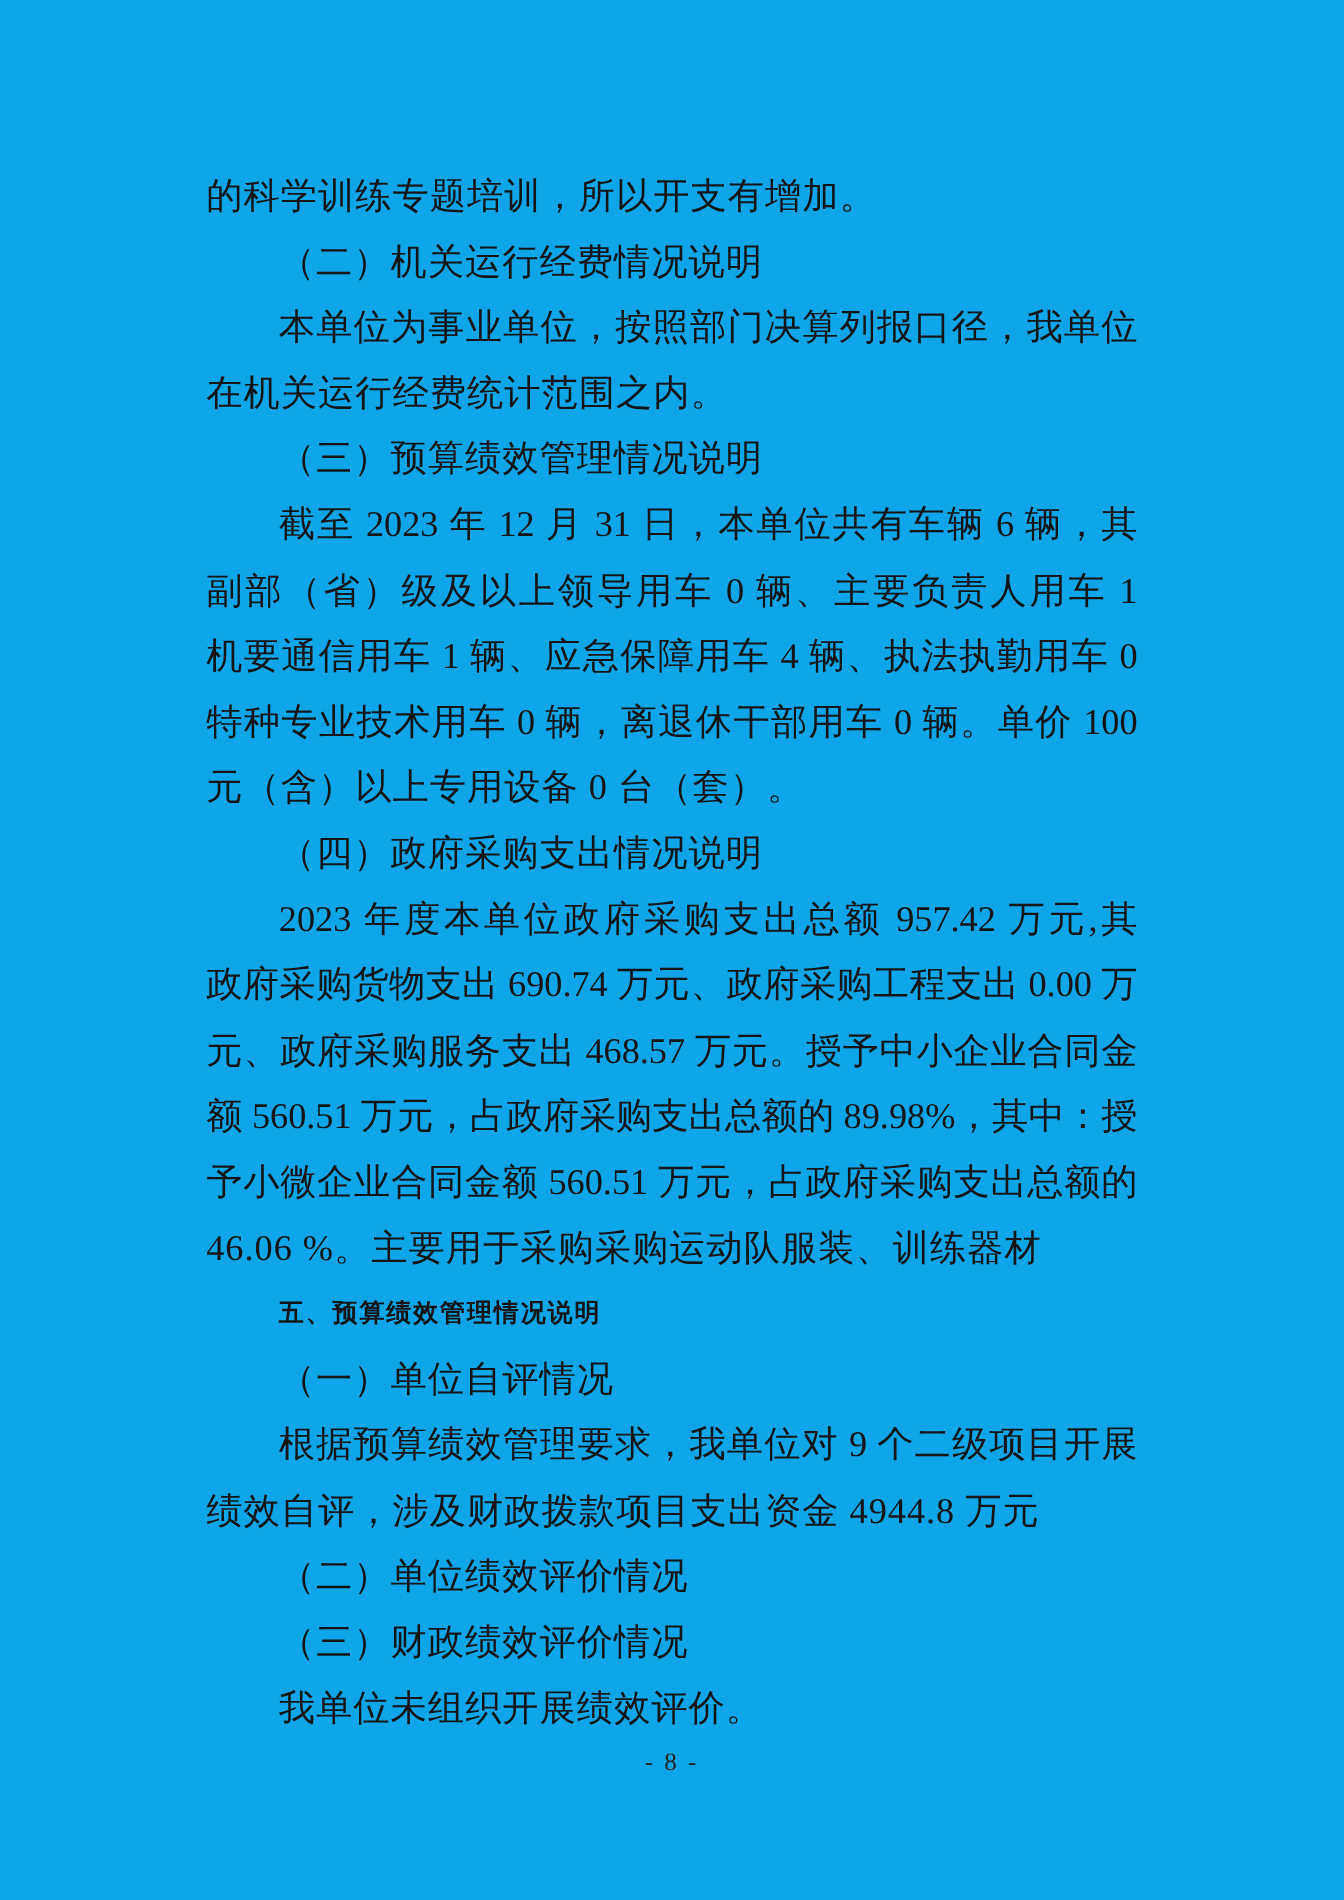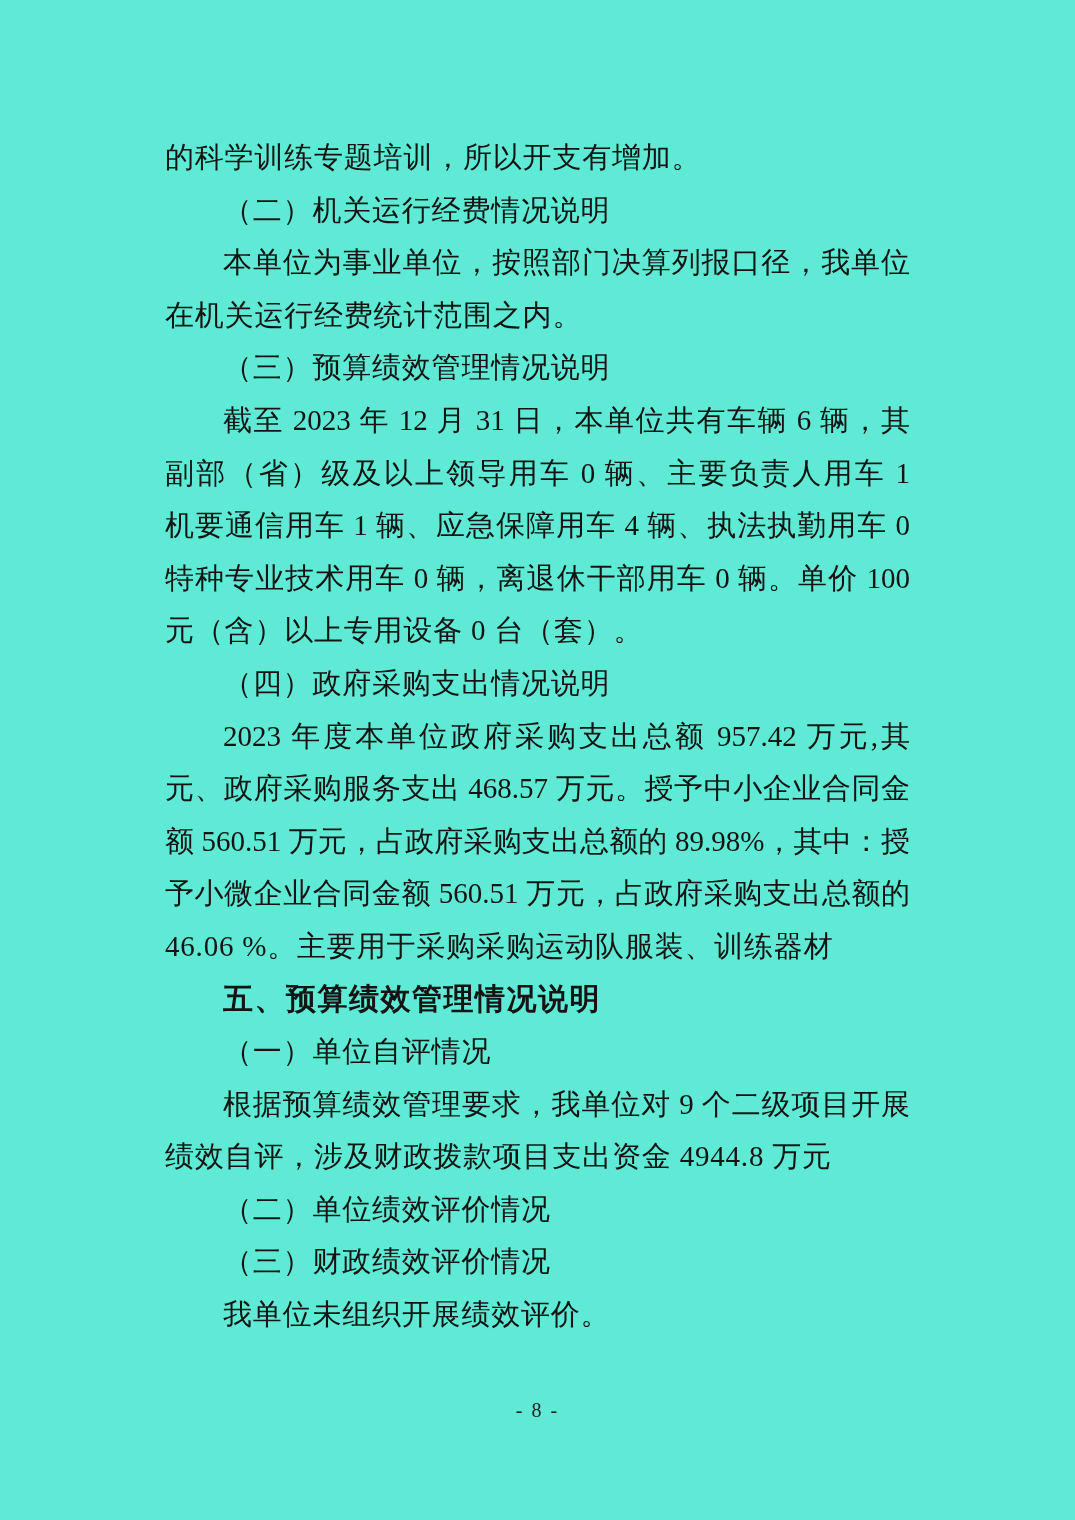--- a/index.html
+++ b/index.html
@@ -5,21 +5,21 @@
   html, body {
     margin: 0;
     padding: 0;
     background: #9c9c9c;
   }
   .page {
     position: relative;
     width: 1075px;
     height: 1520px;
     margin: 0 auto;
-    background: #5eead4;
+    background: #0ea5e9;
     color: #141414;
     font-family: "Liberation Serif", "DejaVu Serif", serif;
     overflow: hidden;
   }
   .content {
     position: absolute;
     left: 165px;
     top: 131px;
     width: 745px;
   }
@@ -36,21 +36,21 @@
     letter-spacing: 0;
     text-align: justify;
     text-align-last: justify;
   }
   .line.indent {
     text-indent: 58px;
   }
   .line.heading {
     font-family: Liberation Sans, sans-serif;
     font-weight: 700;
-    font-size: 30px;
+    font-size: 20px;
     letter-spacing: 1.5px;
   }
   .footer {
     position: absolute;
     top: 1399px;
     left: 0;
     width: 100%;
     text-align: center;
     font-size: 20px;
     letter-spacing: 2px;
@@ -67,20 +67,21 @@
     <div class="line indent justify">本单位为事业单位，按照部门决算列报口径，我单位不</div>
     <div class="line">在机关运行经费统计范围之内。</div>
     <div class="line indent">（三）预算绩效管理情况说明</div>
     <div class="line indent justify">截至 2023 年 12 月 31 日，本单位共有车辆 6 辆，其中，</div>
     <div class="line justify">副部（省）级及以上领导用车 0 辆、主要负责人用车 1 辆、</div>
     <div class="line justify">机要通信用车 1 辆、应急保障用车 4 辆、执法执勤用车 0 辆，</div>
     <div class="line justify">特种专业技术用车 0 辆，离退休干部用车 0 辆。单价 100 万</div>
     <div class="line">元（含）以上专用设备 0 台（套）。</div>
     <div class="line indent">（四）政府采购支出情况说明</div>
     <div class="line indent justify">2023 年度本单位政府采购支出总额 957.42 万元,其中：</div>
+    <div class="line justify">政府采购货物支出 690.74 万元、政府采购工程支出 0.00 万</div>
     <div class="line justify">元、政府采购服务支出 468.57 万元。授予中小企业合同金</div>
     <div class="line justify">额 560.51 万元，占政府采购支出总额的 89.98%，其中：授</div>
     <div class="line justify">予小微企业合同金额 560.51 万元，占政府采购支出总额的</div>
     <div class="line">46.06 %。主要用于采购采购运动队服装、训练器材</div>
     <div class="line indent heading">五、预算绩效管理情况说明</div>
     <div class="line indent">（一）单位自评情况</div>
     <div class="line indent justify">根据预算绩效管理要求，我单位对 9 个二级项目开展了</div>
     <div class="line">绩效自评，涉及财政拨款项目支出资金 4944.8 万元</div>
     <div class="line indent">（二）单位绩效评价情况</div>
     <div class="line indent">（三）财政绩效评价情况</div>

